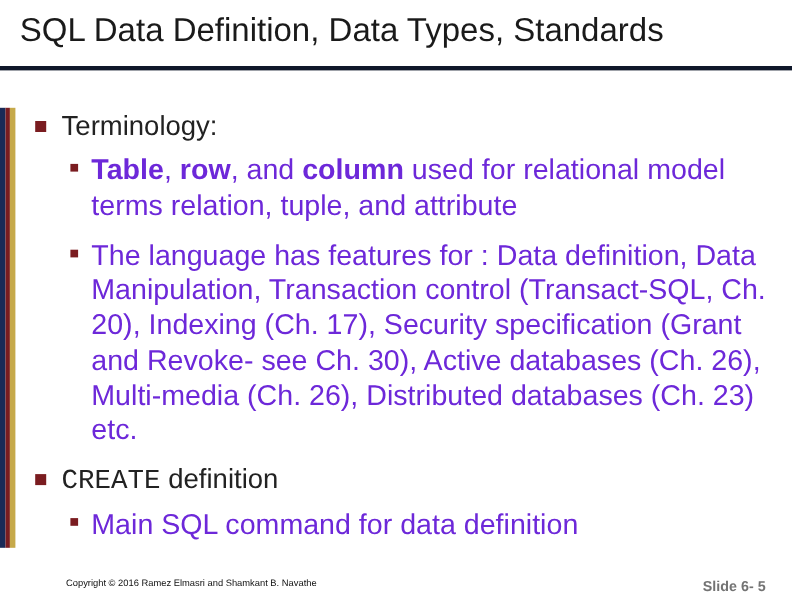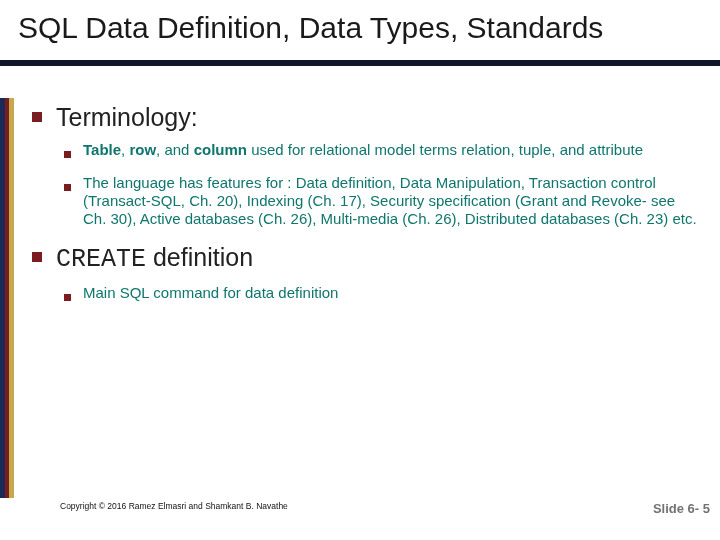--- a/index.html
+++ b/index.html
@@ -6,21 +6,21 @@
   body {
     width: 720px;
     height: 540px;
     background: #fff;
     font-family: Arial, Helvetica, sans-serif;
     position: relative;
     overflow: hidden;
   }
   .title-region {
     padding: 10px 18px 14px 18px;
-    border-bottom: 6px solid #0f172a;
+    border-bottom: 4px solid #0f172a;
   }
   .title-region h1 {
     font-size: 30px;
     font-weight: 400;
     color: #1a1a1a;
     line-height: 1.2;
   }
   .stripes {
     position: absolute;
     top: 98px;
@@ -49,29 +49,29 @@
     width: 7px; height: 7px; background: #7a1c20;
     flex: 0 0 7px; margin-top: 10px; margin-right: 12px;
   }
   .t1 { font-size: 25px; color: #222; font-weight: 400; line-height: 1.25; }
   .b2 {
     display: flex;
     align-items: flex-start;
     margin-left: 32px;
     margin-bottom: 14px;
   }
-  .t2 { font-size: 15px; color: #0f766e; line-height: 1.22; }
+  .t2 { font-size: 26px; color: #6d28d9; line-height: 1.22; }
   .mono { font-family: Liberation Mono, monospace; }
   .footer {
     position: absolute;
-    bottom: 24px;
+    bottom: 0;
     left: 0; right: 0;
     display: flex;
     justify-content: space-between;
-    padding: 0 10px 0 60px;
+    padding: 0 24px 0 60px;
   }
   .copy { font-size: 8.5px; color: #111; }
   .pg   { font-size: 13px; font-weight: bold; color: #737373; }
 </style>
 </head>
 <body>
 
 <div class="title-region">
   <h1>SQL Data Definition, Data Types, Standards</h1>
 </div>

